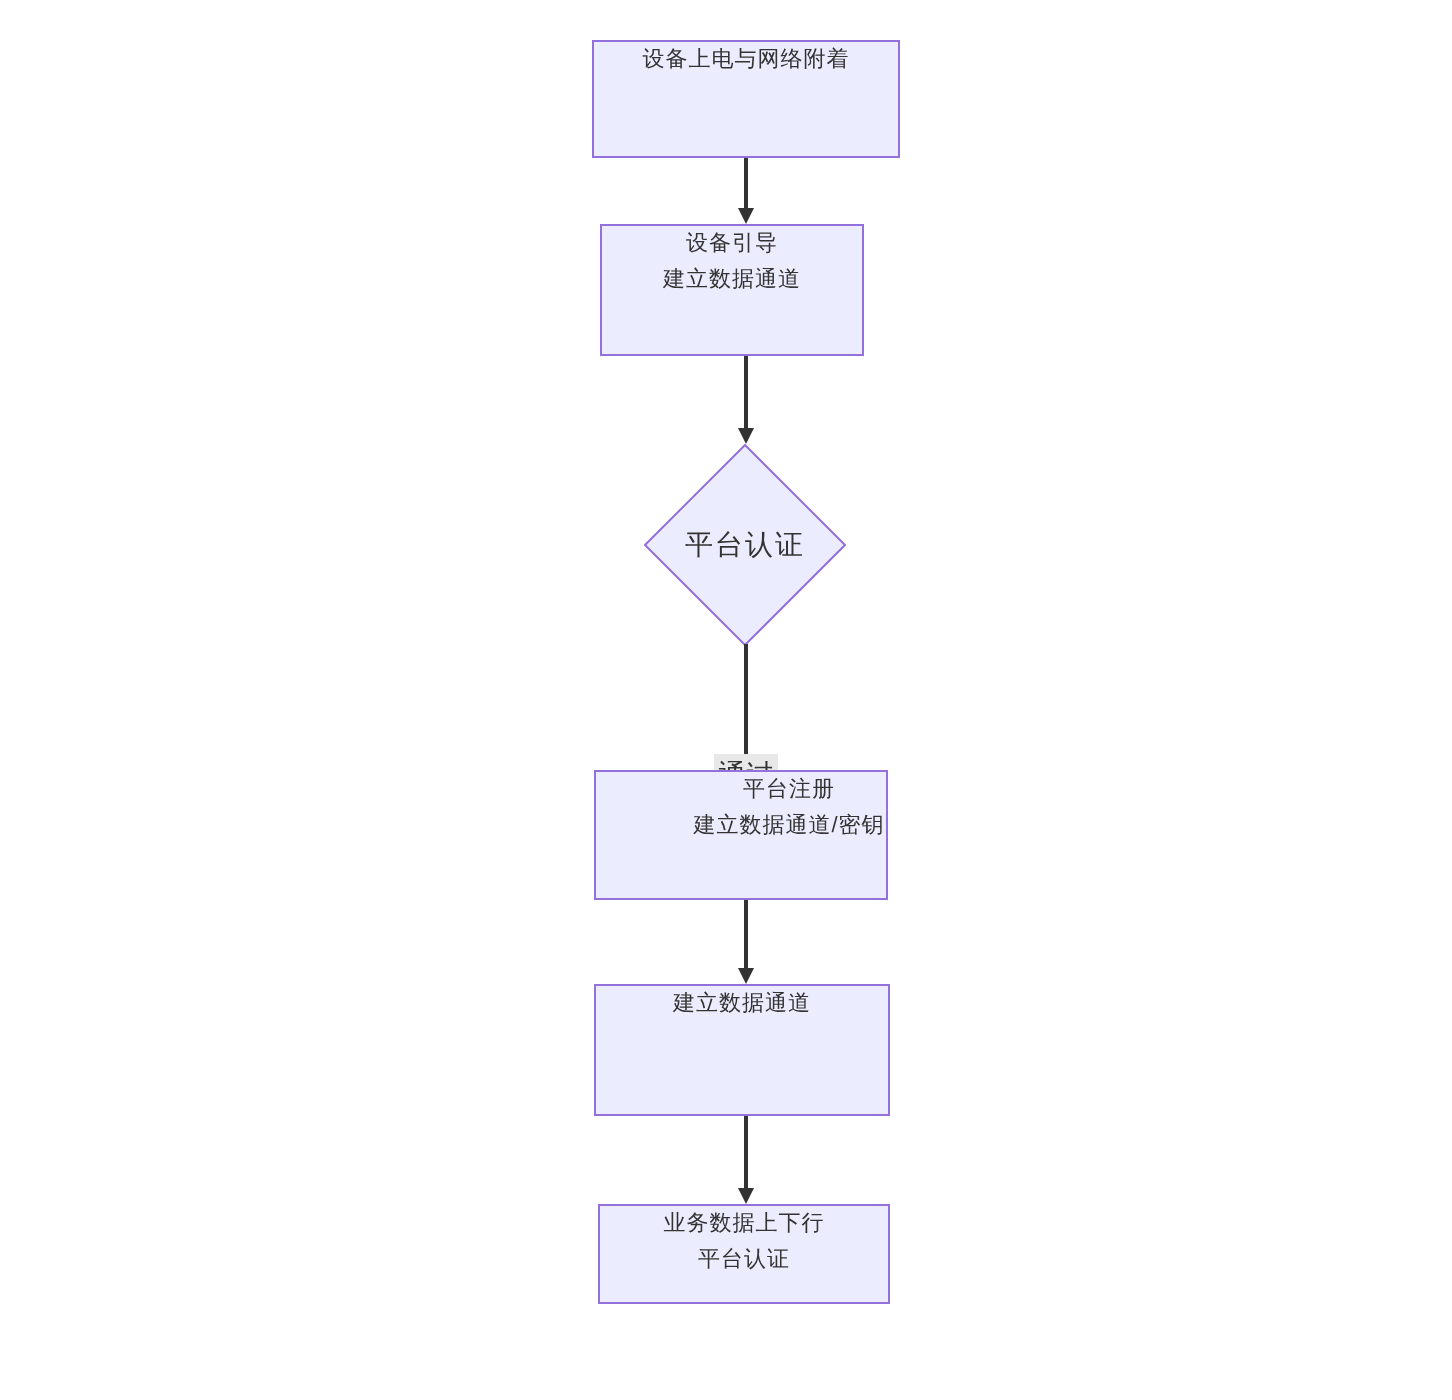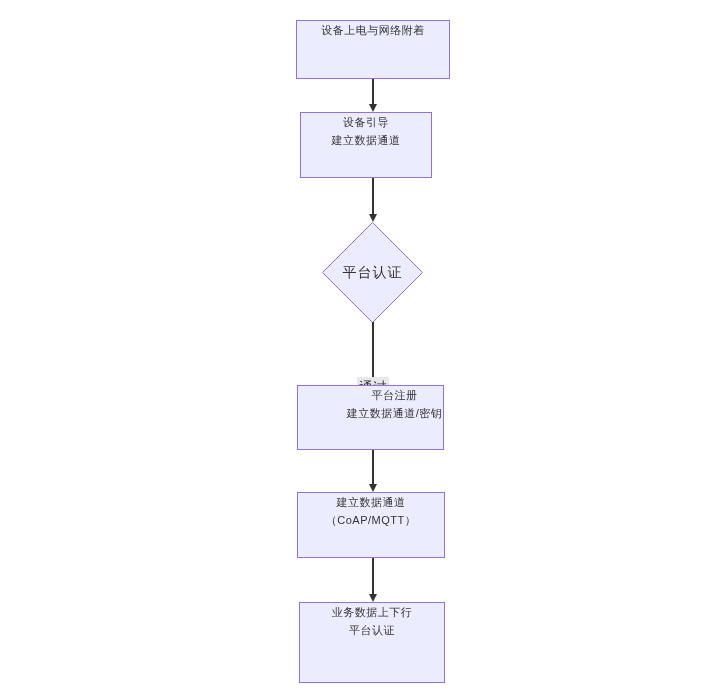--- a/index.html
+++ b/index.html
@@ -90,21 +90,21 @@
     line-height: 20px;
     padding: 0 2px;
     white-space: nowrap;
     margin-top: 34px;
   }
   
   #n-power    { left: 296px; top:  20px; width: 154px; height: 59px; }
   #n-boot     { left: 300px; top: 112px; width: 132px; height: 66px; }
   #n-register { left: 297px; top: 385px; width: 147px; height: 65px; padding-left: 48px; }
   #n-channel  { left: 297px; top: 492px; width: 148px; height: 66px; }
-  #n-business { left: 299px; top: 602px; width: 146px; height: 81px; }
+  #n-business { left: 299px; top: 602px; width: 146px; height: 50px; }
   
   #e1 { left: 373px; top:  79px; height: 33px; }
   #e2 { left: 373px; top: 178px; height: 44px; }
   #e3 { left: 373px; top: 322px; height: 63px; }
   #e4 { left: 373px; top: 450px; height: 42px; }
   #e5 { left: 373px; top: 558px; height: 44px; }
 </style>
 </head>
 <body>
 
@@ -147,21 +147,20 @@
     <span>建立数据通道/密钥</span>
   </div>
 
   <div class="edge" id="e4">
     <div class="line"></div>
     <div class="head"></div>
   </div>
 
   <div class="node" id="n-channel">
     <span>建立数据通道</span>
-    <span>（CoAP/MQTT）</span>
   </div>
 
   <div class="edge" id="e5">
     <div class="line"></div>
     <div class="head"></div>
   </div>
 
   <div class="node" id="n-business">
     <span>业务数据上下行</span>
     <span>平台认证</span>

